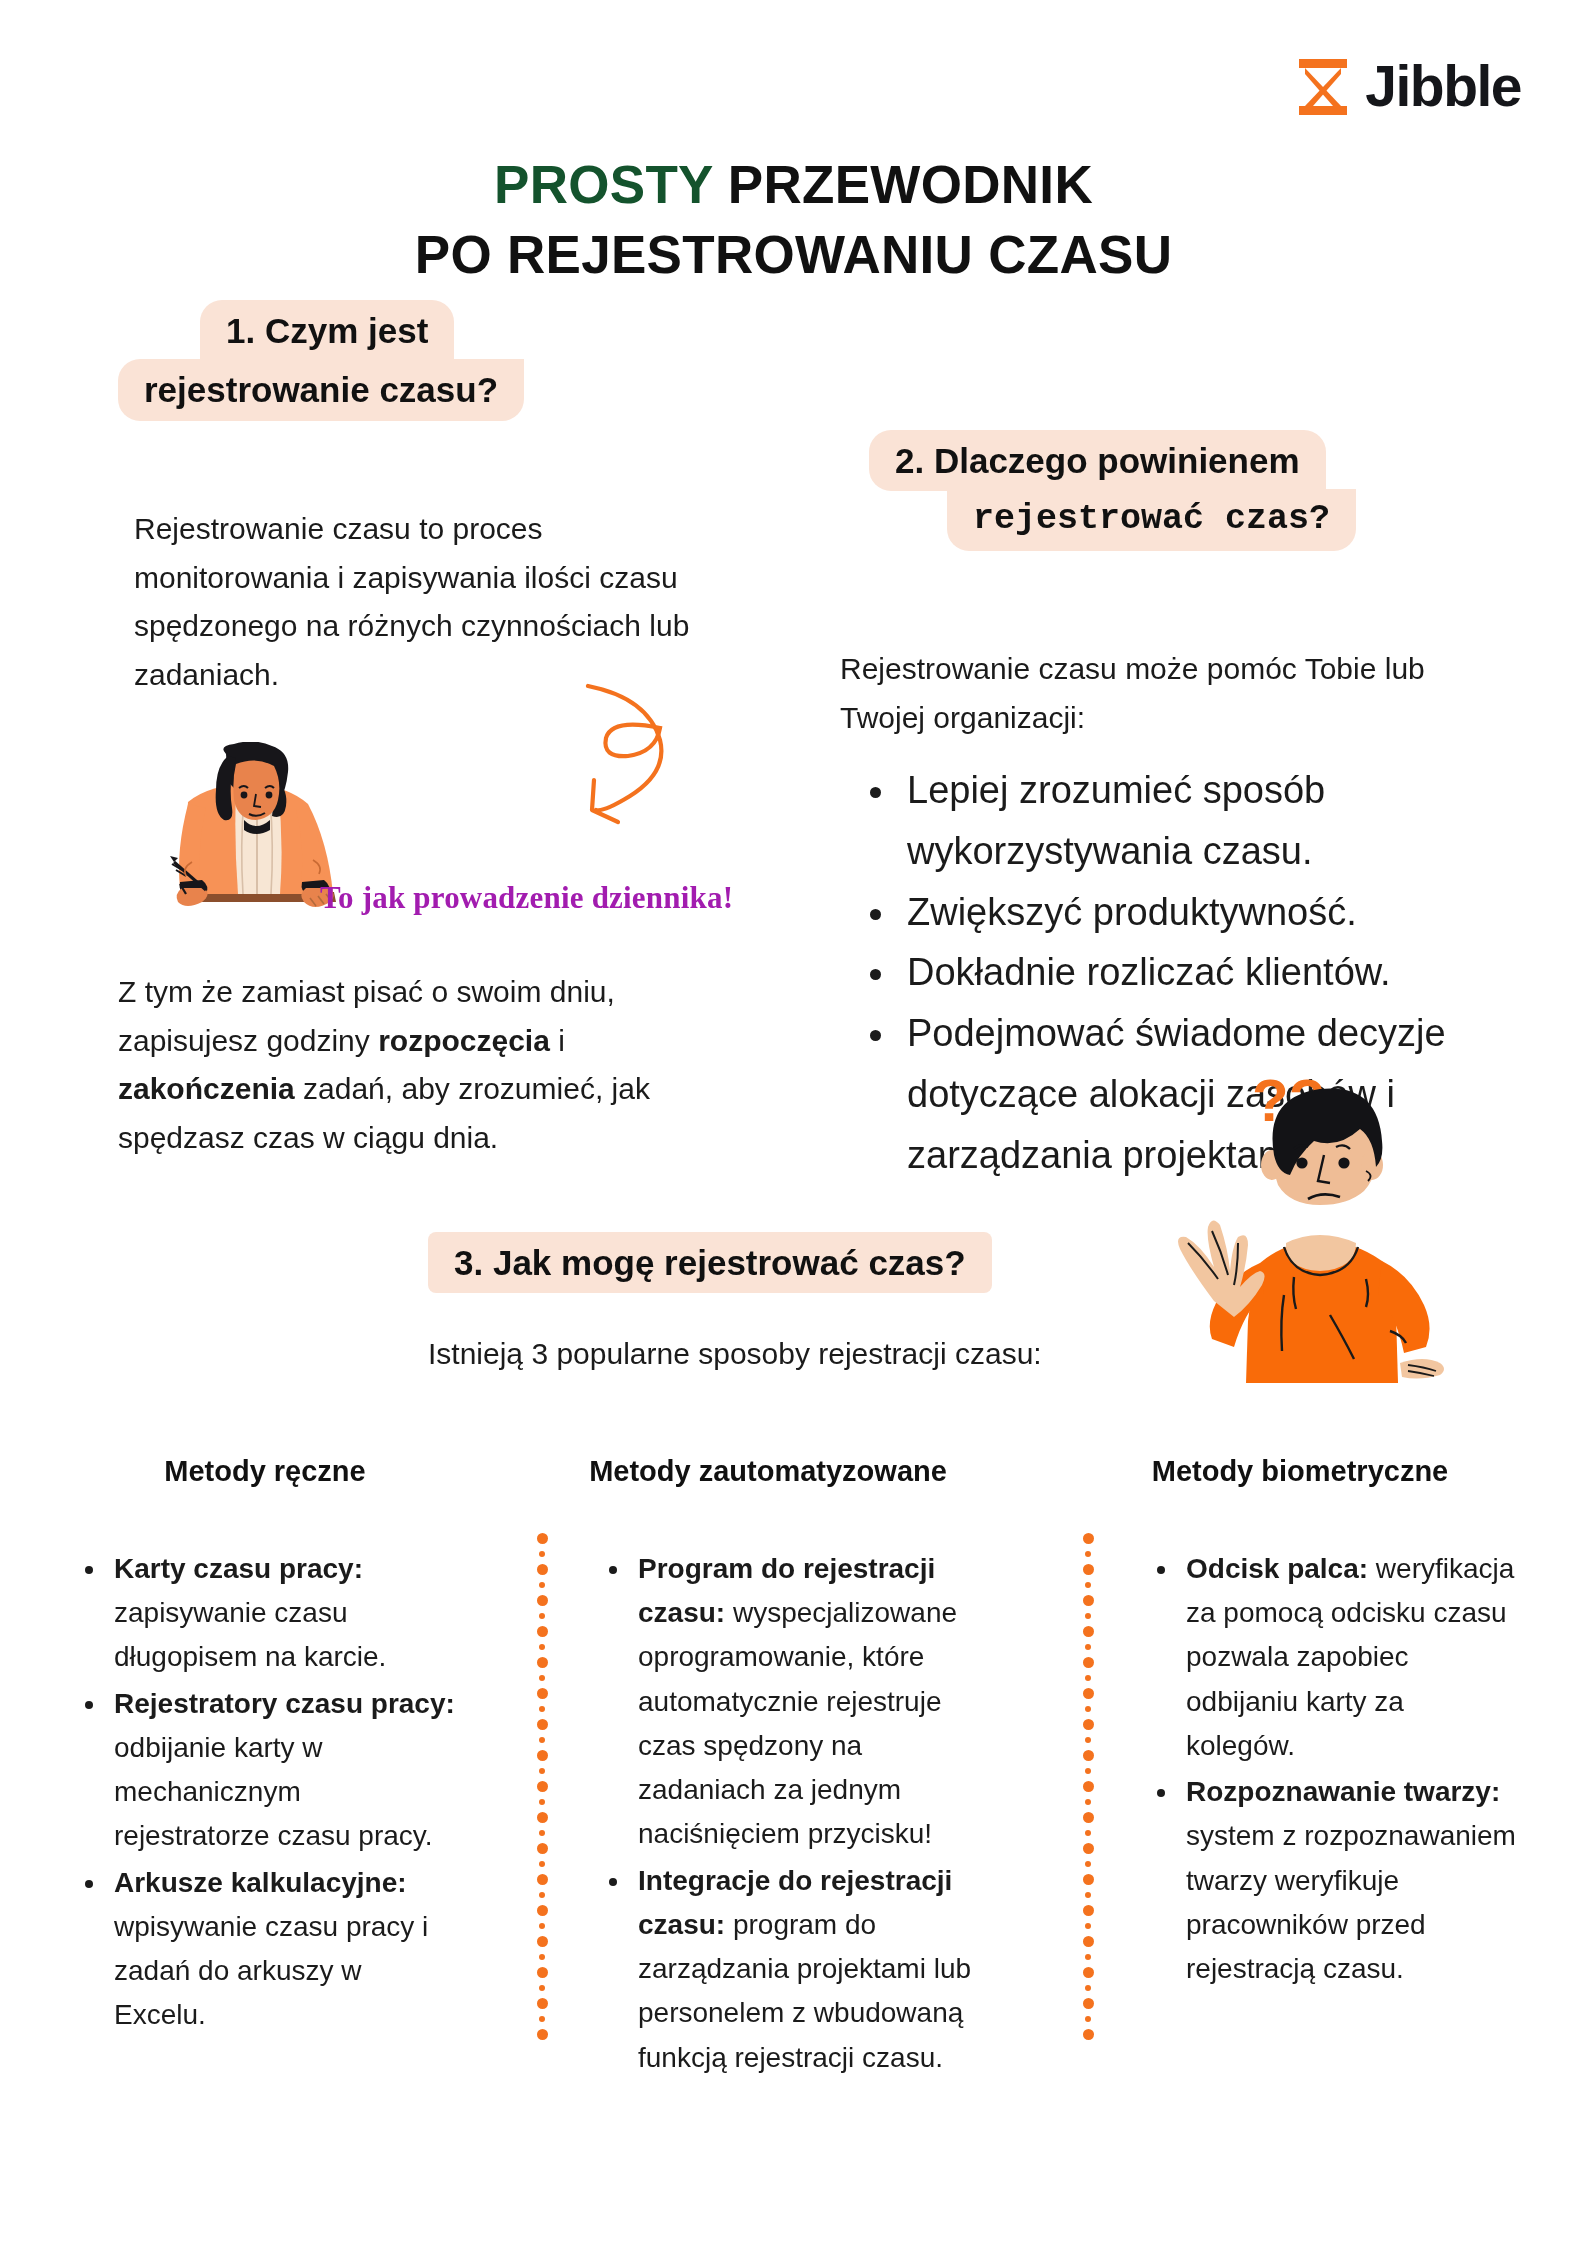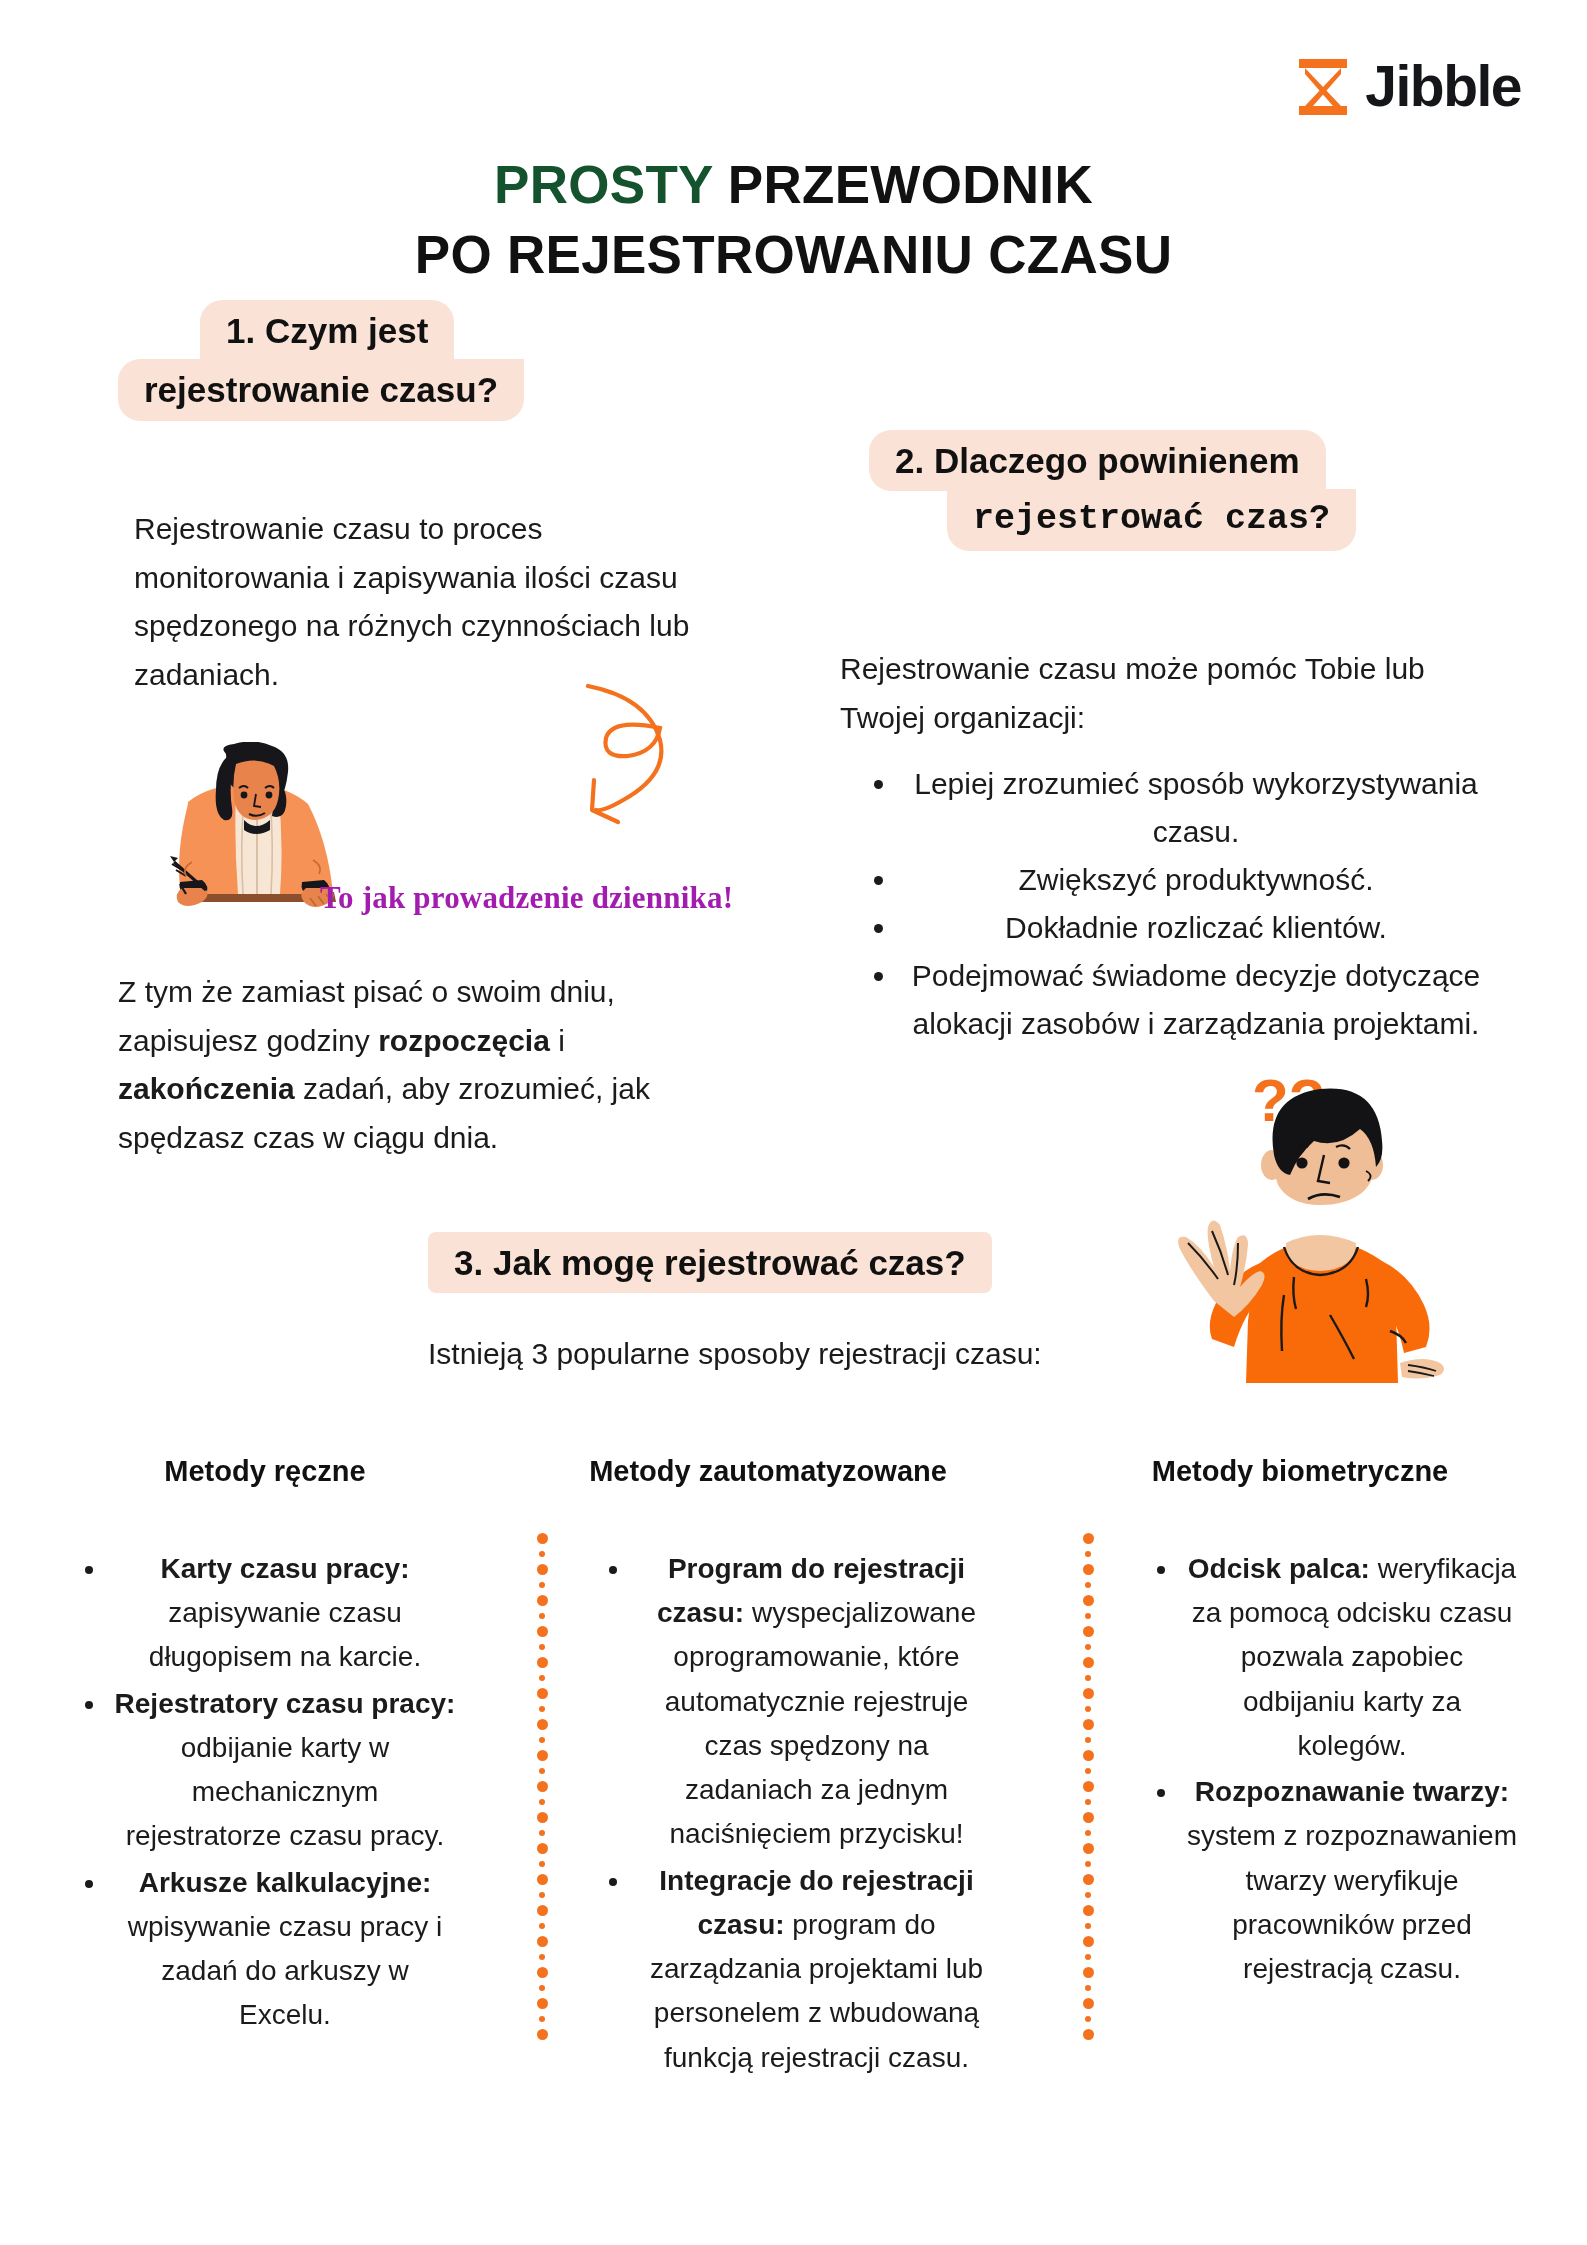--- a/index.html
+++ b/index.html
@@ -66,21 +66,21 @@
   #sec1-para  { top:505px; left:134px; width:580px; }
   #sec1-para2 { top:968px; left:118px; width:600px; }
   #sec2-para  { top:645px; left:840px; width:650px; }
   #sec3-para  { top:1330px; left:428px; width:760px; }
 
   .body-text b { font-weight:bold; }
 
   
   .b2-list {
     position:absolute; top:760px; left:865px; width:620px;
-    font-size:30px; line-height:1.6; color:#1b1b1b;text-align:center;
+    font-size:38px; line-height:1.6; color:#1b1b1b;
   }
   .b2-list li { margin-left:34px; padding-left:8px; }
 
   
   .serif-note {
     position:absolute; top:880px; left:320px;
     font-family:"Liberation Serif", serif;
     font-size:31px; font-weight:bold; color:#a21caf;
     letter-spacing:0.2px;
   }
@@ -101,21 +101,21 @@
   #ch0 { top:0px; left:100px; width:330px; }
   #ch1 { top:0px; left:558px; width:420px; }
   #ch2 { top:0px; left:1100px; width:400px; }
 
   .col-list {
     position:absolute; font-size:28px; line-height:1.58; color:#1b1b1b;
   }
   #cl0 { top:92px; left:76px;  width:380px; }
   #cl1 { top:92px; left:600px; width:395px; }
   #cl2 { top:92px; left:1148px; width:370px; }
-  .col-list li { margin-left:32px; padding-left:6px; margin-bottom:2px;text-align:center; }
+  .col-list li { margin-left:32px; padding-left:6px; margin-bottom:2px; }
   .col-list b { font-weight:bold; }
 
   
   .dot-div { position:absolute; width:12px; }
   #dd0 { top:78px; left:536px;  height:604px; }
   #dd1 { top:78px; left:1082px; height:606px; }
   .dot-div i {
     display:block; background:#F4721E; border-radius:50%;
     margin:0 auto;
   }

